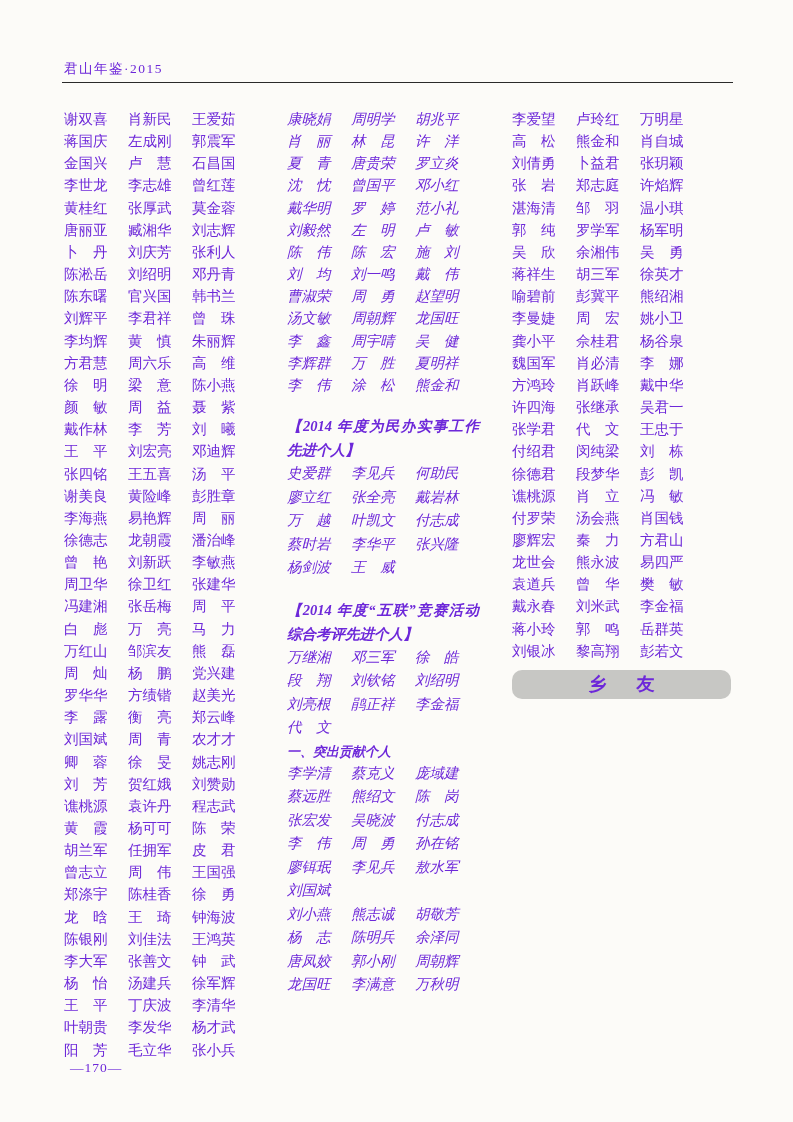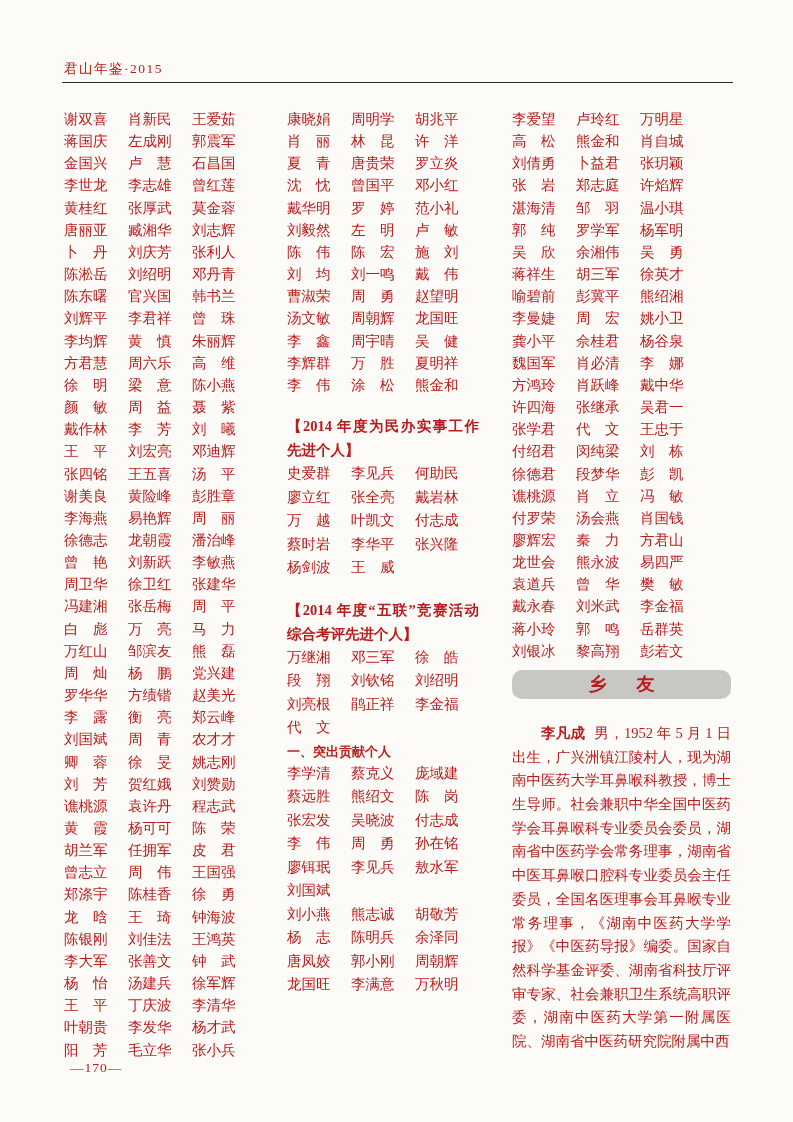--- a/index.html
+++ b/index.html
@@ -5,34 +5,34 @@
   html, body { margin: 0; padding: 0; }
   body {
     width: 793px; height: 1122px;
     background: #f4f3f0;
     font-family: "Liberation Serif", "DejaVu Serif", serif;
   }
   .page {
     position: relative;
     width: 793px; height: 1122px;
     background: #fcfbf8;
-    color: #b91c1c;
+    color: #6d28d9;
     overflow: hidden;
   }
   .running-header {
     position: absolute; left: 64px; top: 60px;
     font-size: 13.5px; letter-spacing: 1.5px; font-weight: 500;
   }
   .header-rule {
     position: absolute; left: 62px; right: 60px; top: 82px;
     border-top: 1.6px solid #2a2a2a;
   }
   .col { position: absolute; top: 108px; }
   .col1 { left: 64px;  width: 192px; }
-  .col2 { left: 287px; width: 192px; }
+  .col2 { left: 287px; width: 192px; font-style: italic; }
   .col3 { left: 512px; width: 219px; }
 
   .name-grid {
     display: grid;
     grid-template-columns: repeat(3, 1fr);
     font-size: 14.5px;
     width: 192px;
   }
   .name-grid .name-cell { white-space: nowrap; overflow: hidden; }
   .name-grid.tight { line-height: 22.15px; }
@@ -404,18 +404,17 @@
         <span class="name-cell">蒋小玲</span>
         <span class="name-cell">郭　鸣</span>
         <span class="name-cell">岳群英</span>
         <span class="name-cell">刘银冰</span>
         <span class="name-cell">黎高翔</span>
         <span class="name-cell">彭若文</span>
       </div>
 
     <div class="gray-header">乡　友</div>
 
-    <p class="bio"><b class="bio-name">李凡成</b><span>男，1952 年 5 月 1 日出生，广兴洲镇江陵村人，现为湖南中医药大学耳鼻喉科教授，博士生导师。社会兼职中华全国中医药学会耳鼻喉科专业委员会委员，湖南省中医药学会常务理事，湖南省中医耳鼻喉口腔科专业委员会主任委员，全国名医理事会耳鼻喉专业常务理事，《湖南中医药大学学报》《中医药导报》编委。国家自然科学基金评委、湖南省科技厅评审专家、社会兼职卫生系统高职评委，湖南中医药大学第一附属医院、湖南省中医药研究院附属中西</span></p>
   </div>
 
   <div class="page-number">—170—</div>
 
 </div>
 
 </body></html>

